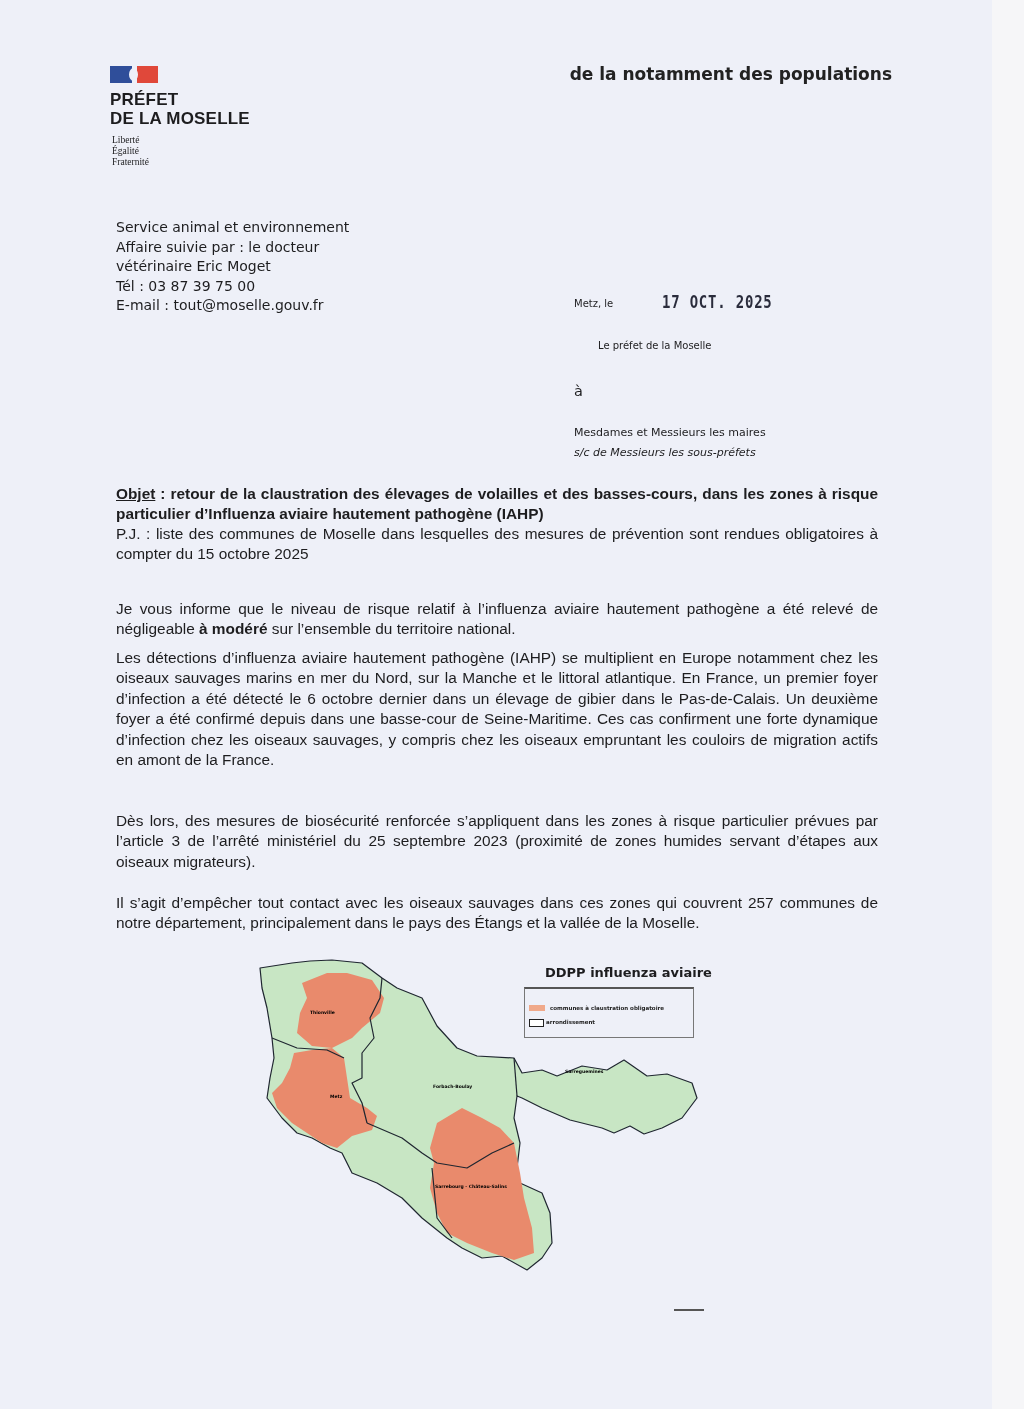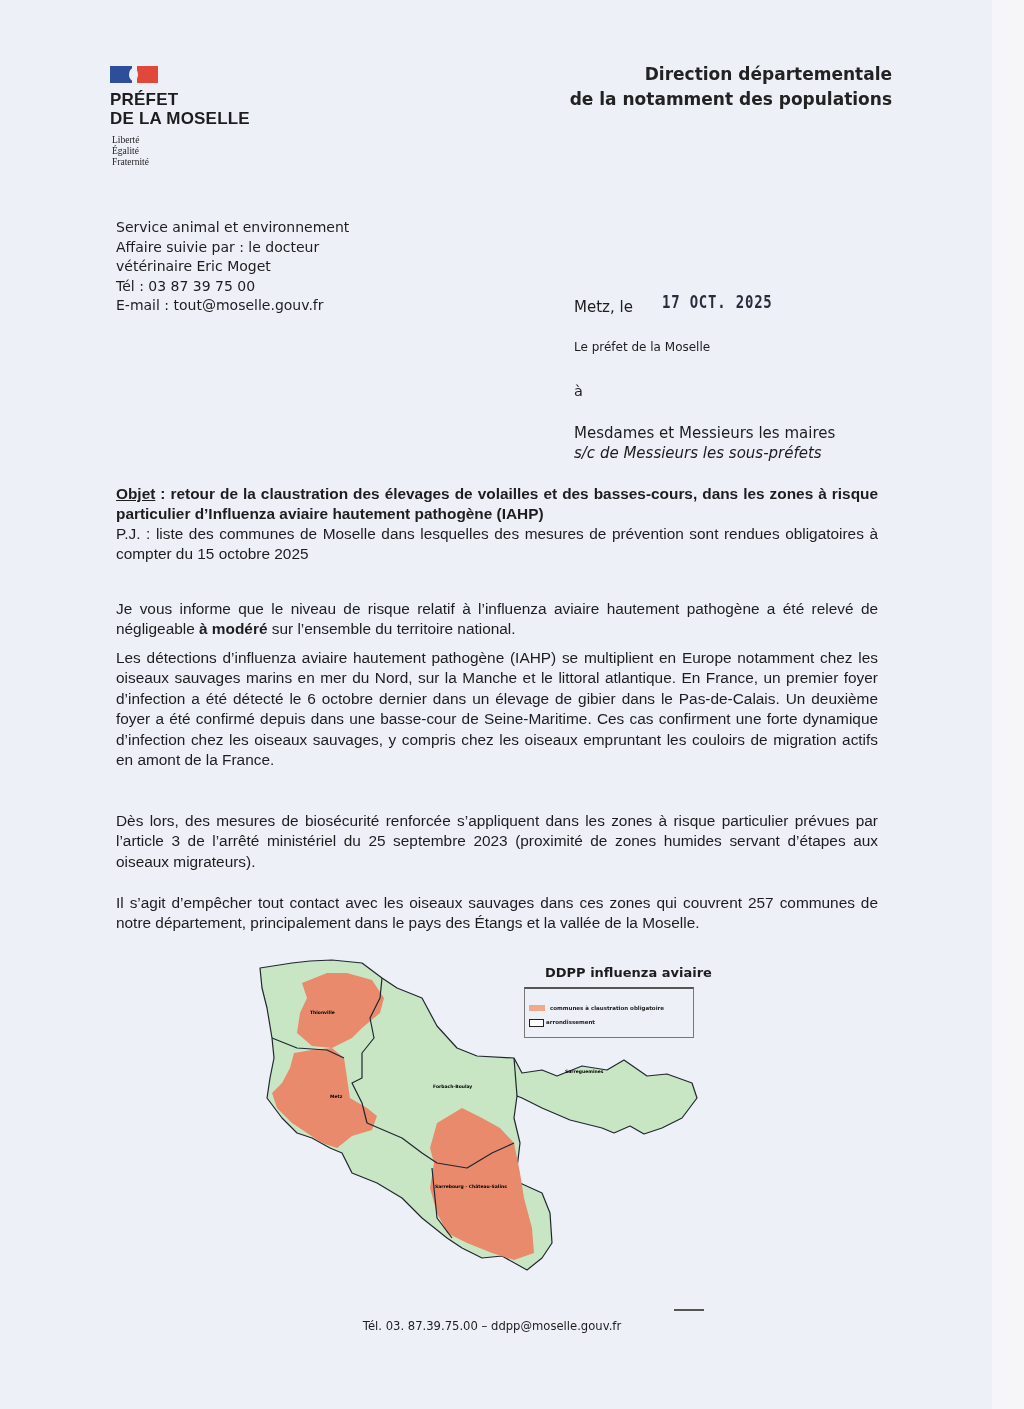--- a/index.html
+++ b/index.html
@@ -12,25 +12,25 @@
   .abs { position: absolute; }
   
   .flag { position: absolute; left: 110px; top: 66px; width: 48px; height: 17px; }
   .flag .blue { position: absolute; left: 0; top: 0; width: 22px; height: 17px; background: #2f4e9a; }
   .flag .red { position: absolute; left: 27px; top: 0; width: 21px; height: 17px; background: #e0483a; }
   .flag .mid { position: absolute; left: 19px; top: 2px; width: 9px; height: 13px; background: #eef0f8; border-radius: 50%; }
   .pref-title { left: 110px; top: 90px; font-family: "Liberation Sans", sans-serif; font-weight: bold; font-size: 17px; line-height: 19px; letter-spacing: 0.2px; }
   .motto { left: 112px; top: 135px; font-family: "Liberation Serif", serif; font-size: 9.5px; line-height: 11px; }
   .direction { right: 132px; top: 62px; text-align: right; font-weight: bold; font-size: 17px; line-height: 25px; color: #222; }
   .service { left: 116px; top: 218px; font-size: 14px; line-height: 19.5px; }
-  .date-label { left: 574px; top: 298px; font-size: 15px; }
+  .date-label { left: 574px; top: 298px; font-size: 10px; }
   .date-stamp { left: 662px; top: 292px; font-family: "DejaVu Sans Mono", monospace; font-weight: bold; font-size: 17px; color: #2a2c3c; transform: scaleX(0.82); transform-origin: left; letter-spacing: 1px; }
-  .sender { left: 574px; top: 340px; font-size: 12px; }
+  .sender { left: 598px; top: 340px; font-size: 10px; }
   .to { left: 574px; top: 383px; font-size: 14.5px; }
-  .recipients { left: 574px; top: 423px; font-size: 15px; line-height: 20px; }
+  .recipients { left: 574px; top: 423px; font-size: 11px; line-height: 20px; }
   .recipients .sc { font-style: italic; }
   .body-text { left: 116px; width: 762px; font-family: "Liberation Sans", sans-serif; font-size: 15.4px; line-height: 20.4px; text-align: justify; }
   .objet { top: 484px; font-weight: bold; }
   .objet .u { text-decoration: underline; }
   .pj { top: 524px; }
   .p1 { top: 599px; }
   .p2 { top: 648px; }
   .p3 { top: 811px; }
   .p4 { top: 893px; }
   b.strong { font-weight: bold; }
@@ -59,21 +59,20 @@
   <div>PRÉFET</div>
   <div>DE LA MOSELLE</div>
 </div>
 <div class="abs motto">
   <div>Liberté</div>
   <div>Égalité</div>
   <div>Fraternité</div>
 </div>
 
 <div class="abs direction">
-  <div>Direction départementale</div>
   <div>de la notamment des populations</div>
 </div>
 
 <div class="abs service">
   <div>Service animal et environnement</div>
   <div>Affaire suivie par : le docteur</div>
   <div>vétérinaire Eric Moget</div>
   <div>Tél : 03 87 39 75 00</div>
   <div>E-mail : tout@moselle.gouv.fr</div>
 </div>
@@ -122,14 +121,13 @@
 
 <div class="abs legend-title">DDPP influenza aviaire</div>
 <div class="abs legend-box"></div>
 <div class="abs legend-swatch-orange"></div>
 <div class="abs legend-label" style="left:550px; top:1005px;">communes à claustration obligatoire</div>
 <div class="abs legend-swatch-outline"></div>
 <div class="abs legend-label" style="left:546px; top:1019px;">arrondissement</div>
 <div class="abs map-credit"></div>
 
 <div class="abs footer">
-  <div>Tél. 03. 87.39.75.00 –  ddpp@moselle.gouv.fr</div>
 </div>
 
 </body></html>

